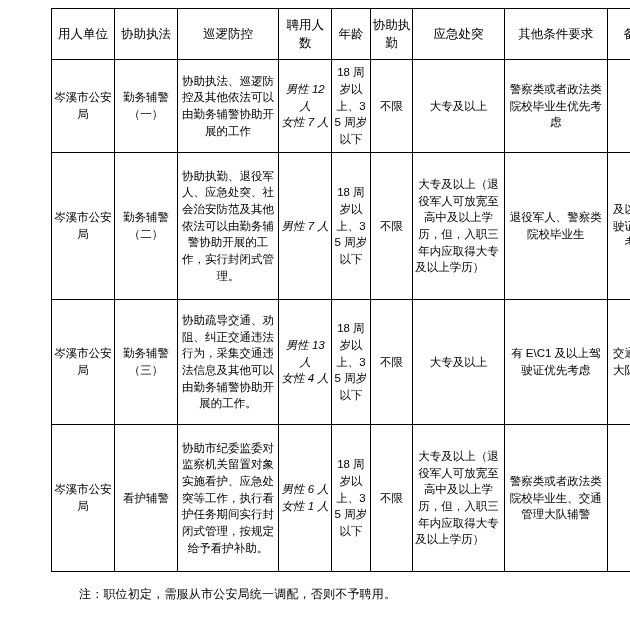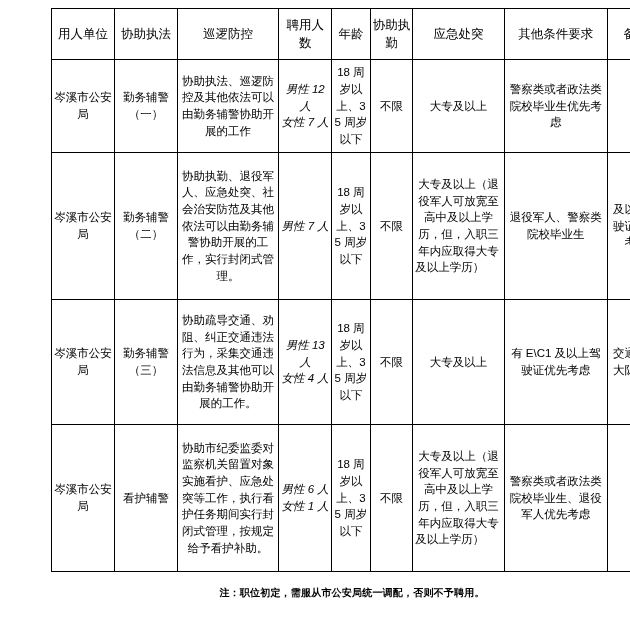--- a/index.html
+++ b/index.html
@@ -67,24 +67,23 @@
   }
   .row-tall-1 td { height: 86px; }
   .row-tall-2 td { height: 140px; }
   .row-tall-3 td { height: 118px; }
   .row-tall-4 td { height: 140px; }
 
   .hires span { display: block; font-style: italic; }
   .note {
     margin: 14px 0 0 0;
     padding-left: 28px;
-    font-size: 10px;
-    font-weight: bold;
+    font-size: 12px;
+    font-weight: normal;
     letter-spacing: 0.2px;
-    text-align: center;
   }
 </style>
 </head>
 <body>
 
 <div class="page">
   <table class="job-table">
     <colgroup>
       <col class="c0">
         <col class="c1">
@@ -155,20 +154,20 @@
         <td>岑溪市公安局</td>
         <td>看护辅警</td>
         <td class="cell-just">协助市纪委监委对监察机关留置对象实施看护、应急处突等工作，执行看护任务期间实行封闭式管理，按规定给予看护补助。</td>
         <td class="hires">
           <span>男性 6 人</span>
           <span>女性 1 人</span>
         </td>
         <td>18 周岁以上、35 周岁以下</td>
         <td>不限</td>
         <td class="cell-left-ish">大专及以上（退役军人可放宽至高中及以上学历，但，入职三年内应取得大专及以上学历）</td>
-        <td class="cell-just">警察类或者政法类院校毕业生、退役军人优先考虑</td>
+        <td class="cell-just">警察类或者政法类院校毕业生、交通管理大队辅警</td>
         <td></td>
       </tr>
     </tbody>
   </table>
 
   <p class="note">注：职位初定，需服从市公安局统一调配，否则不予聘用。</p>
 </div>
 
 </body></html>

